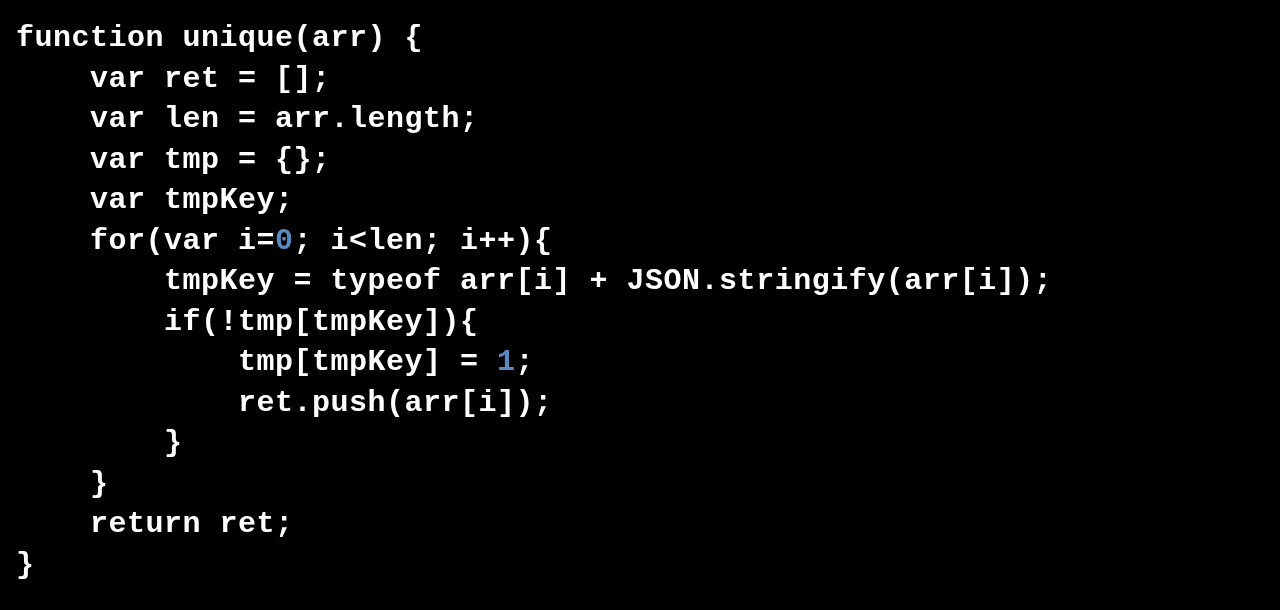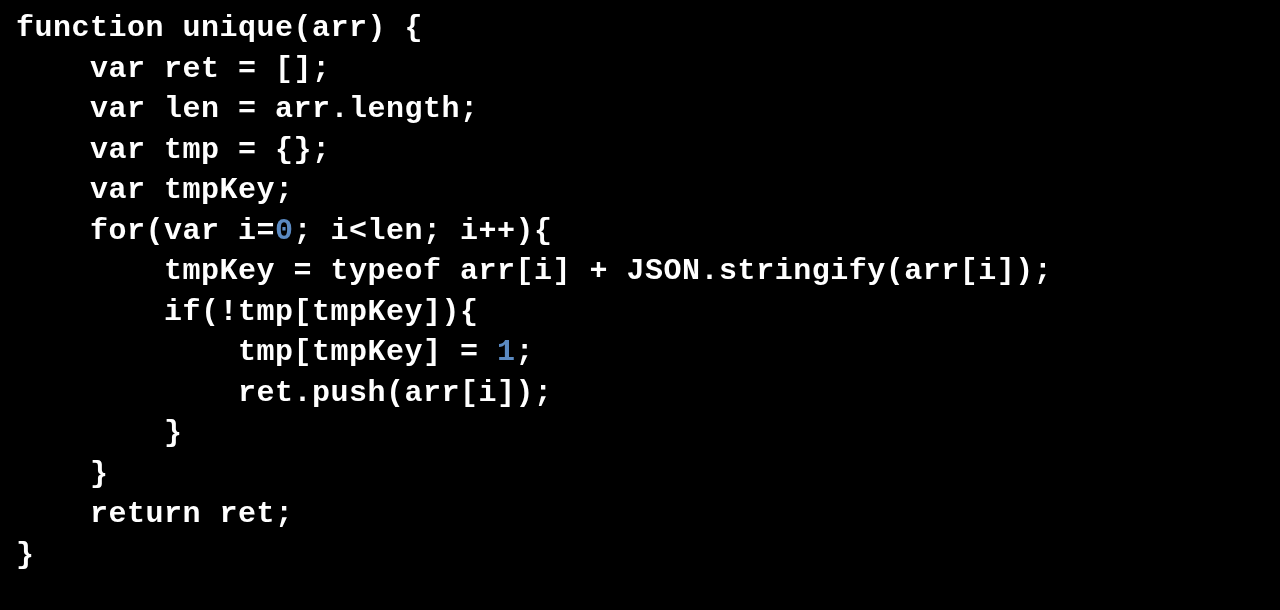--- a/index.html
+++ b/index.html
@@ -5,21 +5,21 @@
   html, body {
     margin: 0;
     padding: 0;
     width: 1280px;
     height: 610px;
     background: #000000;
     overflow: hidden;
   }
   pre.code {
     margin: 0;
-    padding: 8px 16px;
+    padding: 18px 16px;
     font-family: "Courier New", Courier, monospace;
     font-size: 30px;
     line-height: 1.35;
     color: #ffffff;
     font-weight: bold;
     white-space: pre;
     letter-spacing: 0.5px;
   }
   .num {
     color: #5b8ac2;

